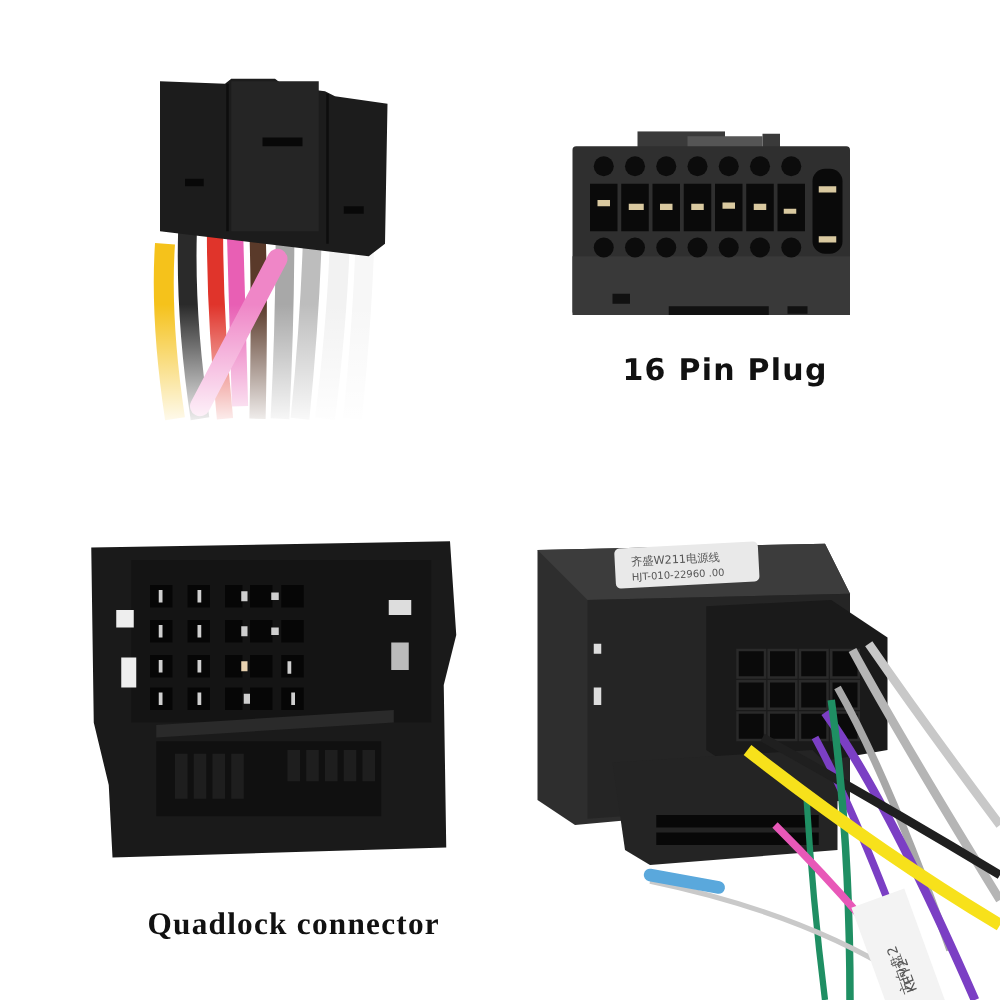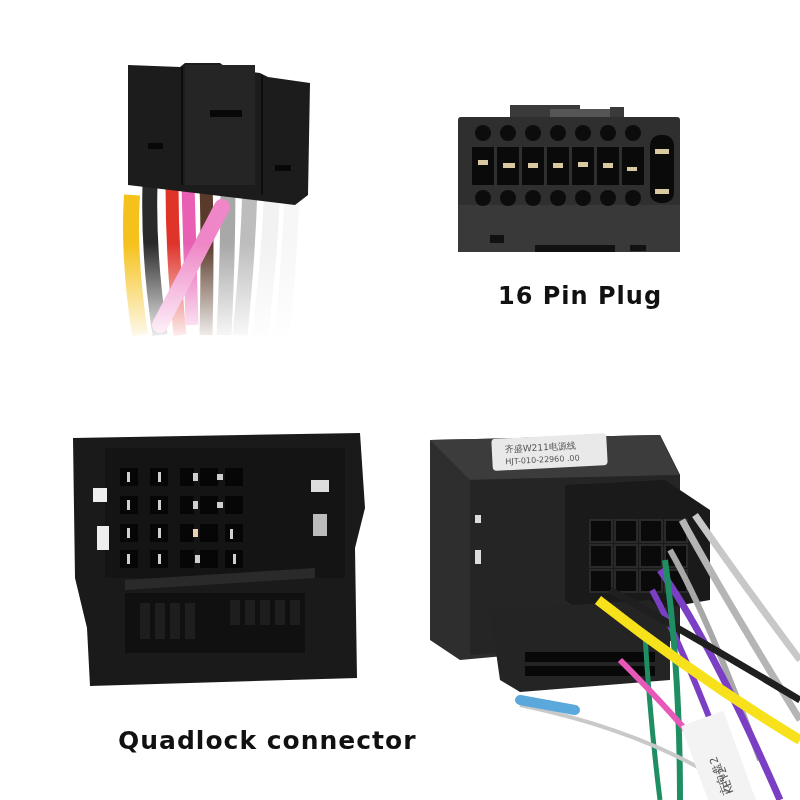--- a/index.html
+++ b/index.html
@@ -1,20 +1,20 @@
 <!DOCTYPE html>
 <html><head>
 <meta charset="utf-8">
 <style>
   html,body{margin:0;padding:0;background:#ffffff;}
   #stage{position:relative;width:800px;height:800px;background:#ffffff;overflow:hidden;font-family:"DejaVu Sans",sans-serif;text-align:right;}
   .photo{position:absolute;}
   .label{position:absolute;font-family:"DejaVu Sans",sans-serif;font-weight:bold;color:#111;letter-spacing:1px;white-space:nowrap;}
   #label-16pin{left:498px;top:282px;font-size:24px;}
-  #label-quad{left:118px;top:726px;font-size:25px;}
+  #label-quad{left:118px;top:726px;font-size:25px;font-family:Liberation Serif, serif;}
   svg{display:block;}
 </style>
 </head>
 <body>
 
 <div id="stage">
 
   <div class="photo" style="left:110px;top:55px;width:220px;height:290px;">
     <svg width="220" height="290" viewBox="0 0 220 290">
       <defs>

